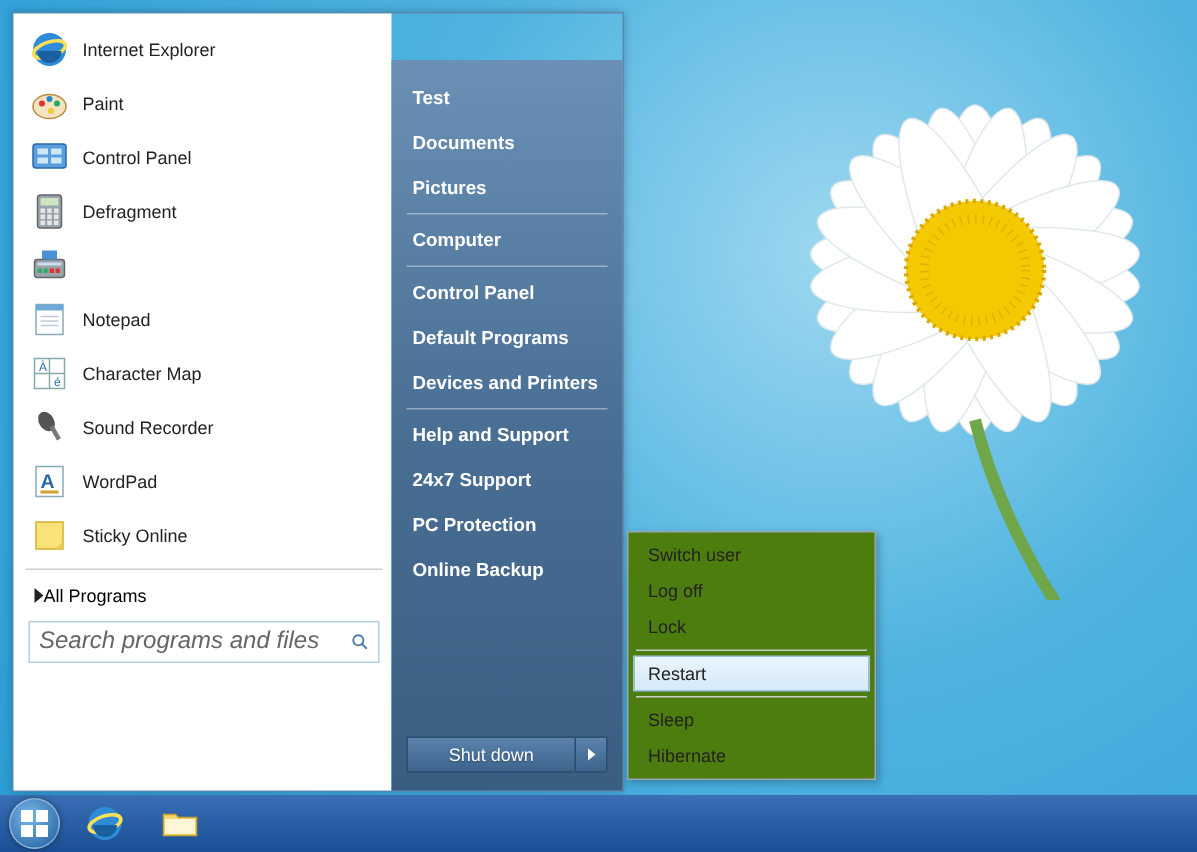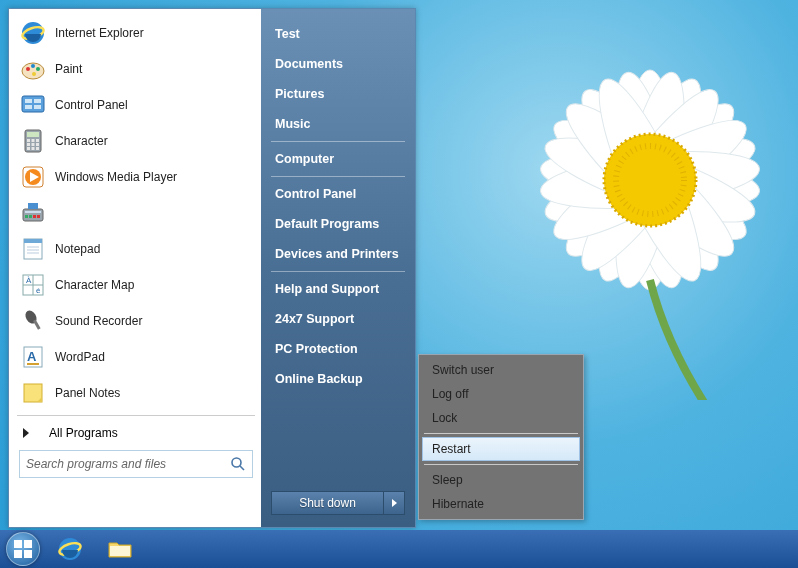--- a/index.html
+++ b/index.html
@@ -21,34 +21,34 @@
     width: 252px; background: #fff; display: flex; flex-direction: column;
     padding: 6px 4px 6px 6px;
   }
   .prog-item {
     display: flex; align-items: center; gap: 8px; padding: 4px 4px; height: 36px;
     font-size: 12px; color: #222; cursor: default;
   }
   .prog-icon { width: 28px; height: 28px; display:flex; align-items:center; justify-content:center; }
   .prog-icon svg { width: 28px; height: 28px; }
   .sep { height:1px; background:#ccc; margin: 4px 2px; }
-  .all-programs { display:flex; align-items:center; gap:20px; padding:6px 8px; font-size:12px; }
+  .all-programs { display:flex; align-items:center; gap:0; padding:6px 8px; font-size:12px; }
   .all-programs .tri { width:0;height:0;border-top:5px solid transparent;border-bottom:5px solid transparent;border-left:6px solid #222; }
   .search-row { padding: 4px 4px 2px 4px; }
   .search-box {
     display:flex; align-items:center; border:1px solid #b5cfe3; background:#fff; height:28px;
     padding: 0 6px;
   }
-  .search-box input { flex:1; border:none; outline:none; font-size:12px; font-style:italic; color:#666; background:transparent;}
+  .search-box input { flex:1; border:none; outline:none; font-size:16px; font-style:italic; color:#666; background:transparent;}
   .search-box input::placeholder { color:#666; font-style: italic; }
   .search-icon { width:16px;height:16px; }
 
   .right-pane {
     flex:1; background: linear-gradient(180deg,#6a90b6 0%, #4a6f94 50%, #3a5e82 100%);
-    display:flex; flex-direction:column; padding: 10px 0 6px 0;
+    display:flex; flex-direction:column; padding: 10px 0 6px 0; margin-top: 31px;
   }
   .right-item {
     color:#fff; font-size:12.5px; padding: 8px 14px; cursor:default; font-weight:600;
   }
   .right-sep { height:1px; background: rgba(255,255,255,.4); margin: 2px 10px; }
   .shutdown-row {
     margin-top:auto; display:flex; padding: 6px 10px 6px 10px; gap:0;
   }
   .shutdown-btn {
     flex:1; height:24px; background:linear-gradient(180deg,#5a82ac,#3d648c);
@@ -56,21 +56,21 @@
     display:flex;align-items:center;justify-content:center; text-shadow:0 1px 1px rgba(0,0,0,.4);
   }
   .shutdown-arrow {
     width:22px; height:24px; background:linear-gradient(180deg,#5a82ac,#3d648c);
     border:1px solid #2c4d6c; display:flex;align-items:center;justify-content:center;
   }
   .shutdown-arrow .tri { width:0;height:0;border-top:4px solid transparent;border-bottom:4px solid transparent;border-left:5px solid #fff;}
 
   
   .power-menu {
-    position:absolute; left:418px; top:354px; width:166px; background:#737373;
+    position:absolute; left:418px; top:354px; width:166px; background:#4d7c0f;
     border:1px solid #9aa7b3; box-shadow: 2px 2px 5px rgba(0,0,0,.25);
     padding: 3px;
   }
   .power-item {
     font-size:12px; color:#222; padding:5px 10px; cursor:default;
   }
   .power-item.hover {
     background: linear-gradient(180deg,#eaf4fc,#d5e9f8);
     border:1px solid #9ec3e6; padding:4px 9px;
   }
@@ -168,31 +168,21 @@
                 <rect x="17" y="12" width="3" height="3"></rect>
                 <rect x="8" y="16" width="3" height="3"></rect>
                 <rect x="12.5" y="16" width="3" height="3"></rect>
                 <rect x="17" y="16" width="3" height="3"></rect>
                 <rect x="8" y="20" width="3" height="3"></rect>
                 <rect x="12.5" y="20" width="3" height="3"></rect>
                 <rect x="17" y="20" width="3" height="3"></rect>
               </g>
             </svg>
           </span>
-          <span>Character</span>
-        </div>
-        <div class="prog-item">
-          <span class="prog-icon">
-            <svg viewBox="0 0 28 28">
-              <rect x="4" y="4" width="20" height="20" rx="3" fill="#fff" stroke="#d08030"></rect>
-              <circle cx="14" cy="14" r="8" fill="#f58a1f"></circle>
-              <polygon points="11,9 20,14 11,19" fill="#fff"></polygon>
-            </svg>
-          </span>
-          <span>Windows Media Player</span>
+          <span>Defragment</span>
         </div>
         <div class="prog-item">
           <span class="prog-icon">
             <svg viewBox="0 0 28 28">
               <rect x="4" y="10" width="20" height="12" rx="2" fill="#9aa4ac" stroke="#666"></rect>
               <rect x="6" y="12" width="16" height="2" fill="#cde"></rect>
               <rect x="9" y="4" width="10" height="6" fill="#4a90d0"></rect>
               <g fill="#3a6">
                 <rect x="6" y="16" width="3" height="3"></rect>
                 <rect x="10" y="16" width="3" height="3"></rect>
@@ -247,21 +237,21 @@
           </span>
           <span>WordPad</span>
         </div>
         <div class="prog-item">
           <span class="prog-icon">
             <svg viewBox="0 0 28 28">
               <rect x="5" y="5" width="18" height="18" fill="#f9e27a" stroke="#d4b030"></rect>
               <polygon points="18,23 23,18 23,23" fill="#e8c94f"></polygon>
             </svg>
           </span>
-          <span>Panel Notes</span>
+          <span>Sticky Online</span>
         </div>
       </div>
     <div class="sep"></div>
     <div class="all-programs">
       <span class="tri"></span>
       <span>All Programs</span>
     </div>
     <div class="search-row">
       <div class="search-box">
         <input type="text" placeholder="Search programs and files" style="">
@@ -270,21 +260,20 @@
           <line x1="10" y1="10" x2="14" y2="14" stroke="#4977a8" stroke-width="1.6"></line>
         </svg>
       </div>
     </div>
   </div>
   <div class="right-pane">
     <div id="right-list">
         <div class="right-item">Test</div>
         <div class="right-item">Documents</div>
         <div class="right-item">Pictures</div>
-        <div class="right-item">Music</div>
         <div class="right-sep"></div>
         <div class="right-item">Computer</div>
         <div class="right-sep"></div>
         <div class="right-item">Control Panel</div>
         <div class="right-item">Default Programs</div>
         <div class="right-item">Devices and Printers</div>
         <div class="right-sep"></div>
         <div class="right-item">Help and Support</div>
         <div class="right-item">24x7 Support</div>
         <div class="right-item">PC Protection</div>

